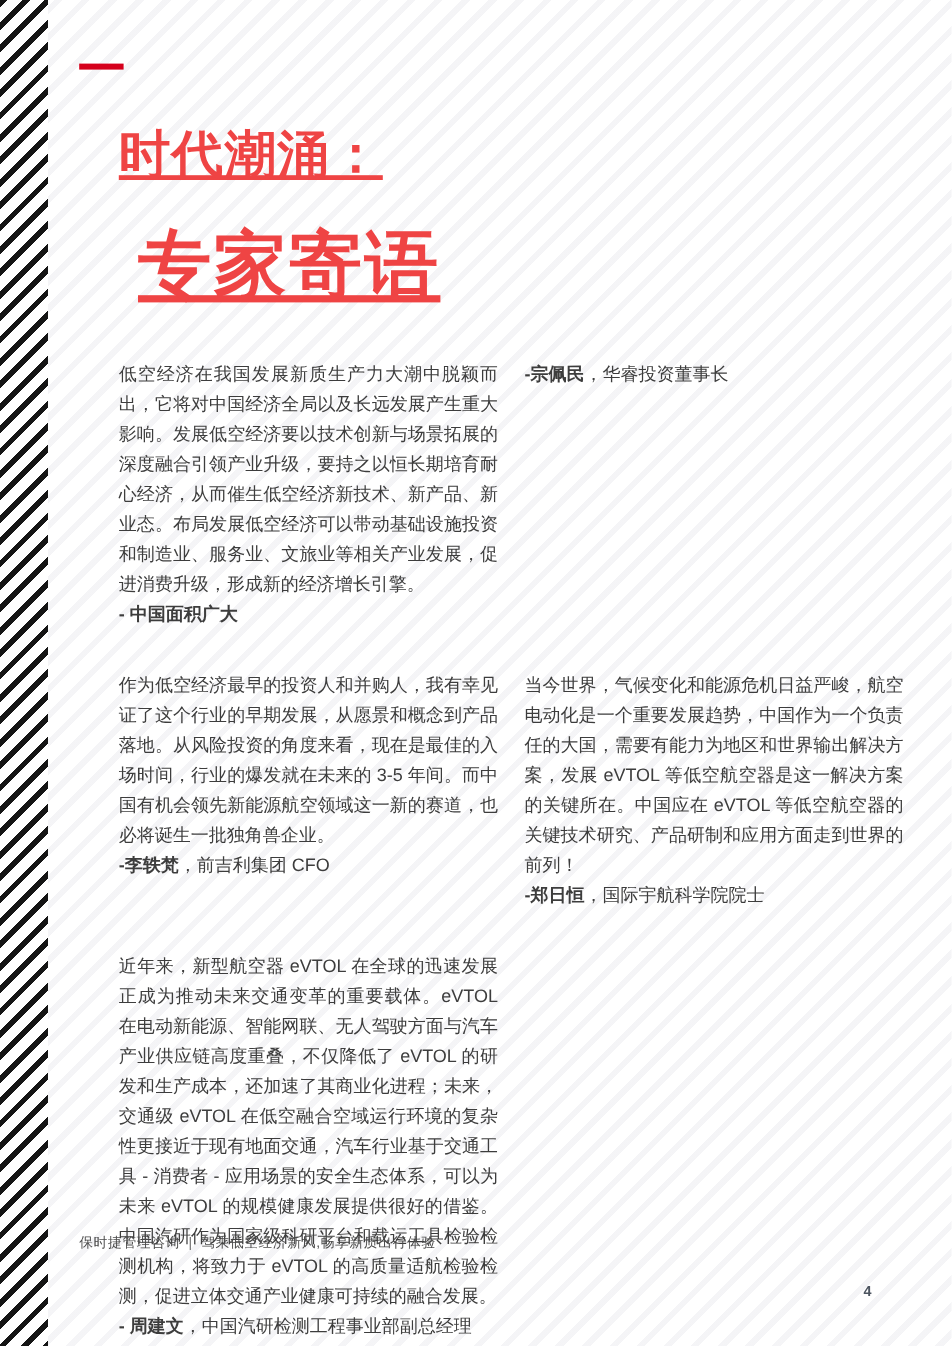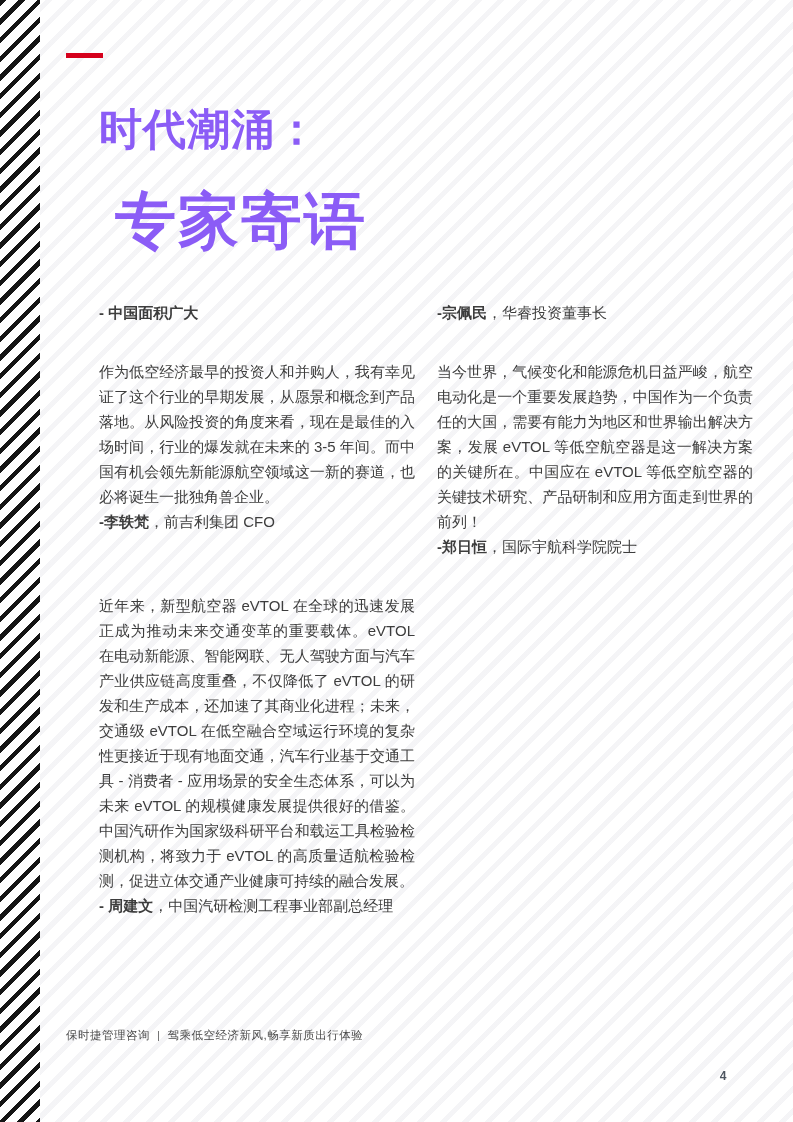--- a/index.html
+++ b/index.html
@@ -19,21 +19,21 @@
   .stripe-band {
     position:absolute; left:0; top:0; width:40px; height:1122px; z-index:2;
     background:repeating-linear-gradient(135deg,
       #151515 0 4.6px,
       #ffffff 4.6px 13.2px);
   }
   .accent-dash {
     position:absolute; left:66px; top:53px; width:37px; height:5px;
     background:#d5001c; z-index:3;
   }
-  .title-block { position:absolute; left:99px; top:98px; z-index:3; color:#8b5cf6; }
+  .title-block { position:absolute; left:99px; top:98px; z-index:3; color:#ef4444;text-decoration:underline; }
   .kicker {
     font-size:43px; font-weight:700; line-height:62px; letter-spacing:1px; margin:0;
   }
   .title {
     font-size:61px; font-weight:700; line-height:90px; letter-spacing:2px; margin:16px;
   }
   .content {
     position:absolute; left:99px; top:300px; width:654px; z-index:3;
     display:grid; grid-template-columns:316px 316px;
     column-gap:22px; row-gap:34px; align-items:start;
@@ -64,20 +64,21 @@
 <div class="accent-dash"></div>
 
 <header class="title-block">
   <div class="kicker">时代潮涌：</div>
   <h1 class="title">专家寄语</h1>
 </header>
 
 <main class="content">
 
   <section class="quote">
+    <p class="quote-body">低空经济在我国发展新质生产力大潮中脱颖而出，它将对中国经济全局以及长远发展产生重大影响。发展低空经济要以技术创新与场景拓展的深度融合引领产业升级，要持之以恒长期培育耐心经济，从而催生低空经济新技术、新产品、新业态。布局发展低空经济可以带动基础设施投资和制造业、服务业、文旅业等相关产业发展，促进消费升级，形成新的经济增长引擎。</p>
     <div class="quote-attr">
       <span class="attr-name">- 中国面积广大</span><span class="attr-title"></span>
     </div>
   </section>
 
   <section class="quote">
     <div class="quote-attr">
       <span class="attr-name">-宗佩民</span><span class="attr-title">，华睿投资董事长</span>
     </div>
   </section>

